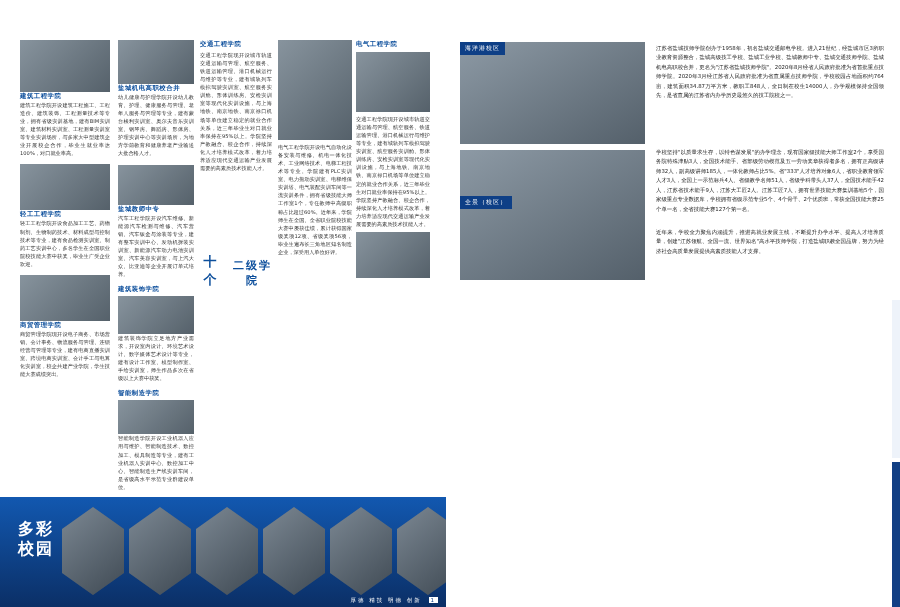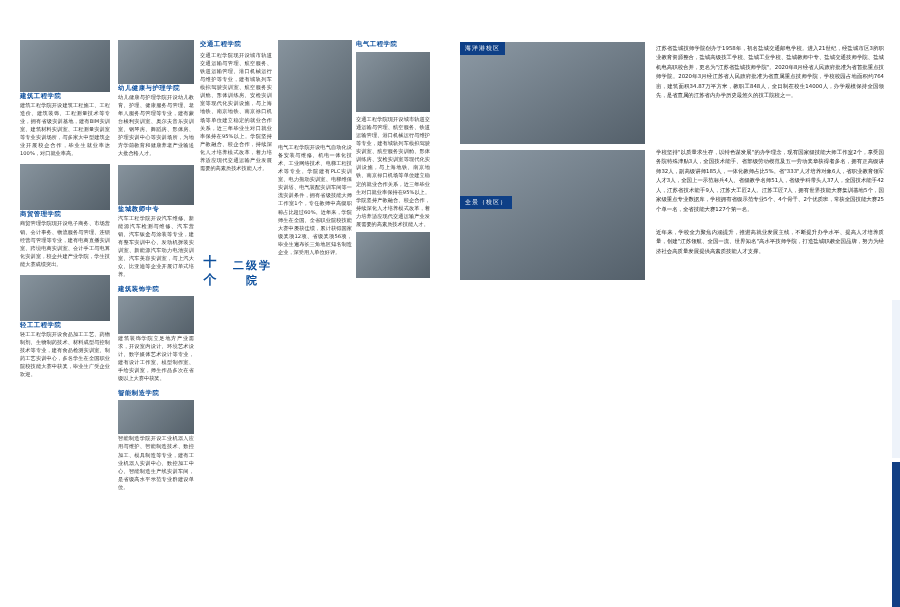--- a/index.html
+++ b/index.html
@@ -114,34 +114,34 @@
   <div class="left-page">
 
     <div class="card c1">
       <div class="blk">
         <div class="ph" style="height:52px"></div>
         <div class="tt">建筑工程学院</div>
         <div class="cap">建筑工程学院开设建筑工程施工、工程造价、建筑装饰、工程测量技术等专业，拥有省级实训基地，建有BIM实训室、建筑材料实训室、工程测量实训室等专业实训场所，与多家大中型建筑企业开展校企合作，毕业生就业率达100%，对口就业率高。</div>
       </div>
       <div class="blk">
         <div class="ph" style="height:46px"></div>
+        <div class="tt">轻工工程学院</div>
+        <div class="cap">轻工工程学院开设食品加工工艺、药物制剂、生物制药技术、材料成型与控制技术等专业，建有食品检测实训室、制药工艺实训中心，多名学生在全国职业院校技能大赛中获奖，毕业生广受企业欢迎。</div>
+      </div>
+      <div class="blk">
+        <div class="ph" style="height:46px"></div>
         <div class="tt">商贸管理学院</div>
         <div class="cap">商贸管理学院现开设电子商务、市场营销、会计事务、物流服务与管理、连锁经营与管理等专业，建有电商直播实训室、跨境电商实训室、会计手工与电算化实训室，校企共建产业学院，学生技能大赛成绩突出。</div>
       </div>
-      <div class="blk">
-        <div class="ph" style="height:46px"></div>
-        <div class="tt">轻工工程学院</div>
-        <div class="cap">轻工工程学院开设食品加工工艺、药物制剂、生物制药技术、材料成型与控制技术等专业，建有食品检测实训室、制药工艺实训中心，多名学生在全国职业院校技能大赛中获奖，毕业生广受企业欢迎。</div>
-      </div>
     </div>
 
     <div class="card c2">
       <div class="blk">
         <div class="ph" style="height:44px"></div>
-        <div class="tt">幼儿健康与护理学院</div>
+        <div class="tt">盐城机电高职校合并</div>
         <div class="cap">幼儿健康与护理学院开设幼儿教育、护理、健康服务与管理、老年人服务与管理等专业，建有蒙台梭利实训室、奥尔夫音乐实训室、钢琴房、舞蹈房、形体房、护理实训中心等实训场所，为地方学前教育和健康养老产业输送大批合格人才。</div>
       </div>
       <div class="blk">
         <div class="ph" style="height:40px"></div>
         <div class="tt">盐城教师中专</div>
         <div class="cap">汽车工程学院开设汽车维修、新能源汽车检测与维修、汽车营销、汽车钣金与涂装等专业，建有整车实训中心、发动机拆装实训室、新能源汽车动力电池实训室、汽车美容实训室，与上汽大众、比亚迪等企业开展订单式培养。</div>
       </div>
       <div class="blk">
         <div class="tt">建筑装饰学院</div>
         <div class="ph" style="height:38px;margin-top:2px"></div>
@@ -169,20 +169,36 @@
       <div class="cap" style="margin-top:3px">电气工程学院开设电气自动化设备安装与维修、机电一体化技术、工业网络技术、电梯工程技术等专业。学院建有PLC实训室、电力拖动实训室、电梯维保实训塔、电气装配实训车间等一流实训条件，拥有省级技能大师工作室1个，专任教师中高级职称占比超过60%。近年来，学院师生在全国、全省职业院校技能大赛中屡获佳绩，累计获得国家级奖项12项、省级奖项56项，毕业生遍布长三角地区知名制造企业，深受用人单位好评。</div>
     </div>
 
     <div class="card c5">
       <div class="tt">电气工程学院</div>
       <div class="ph" style="height:60px;margin-top:3px"></div>
       <div class="cap" style="margin-top:3px">交通工程学院现开设城市轨道交通运输与管理、航空服务、铁道运输管理、港口机械运行与维护等专业，建有城轨列车模拟驾驶实训室、航空服务实训舱、形体训练房、安检实训室等现代化实训设施，与上海地铁、南京地铁、南京禄口机场等单位建立稳定的就业合作关系，近三年毕业生对口就业率保持在95%以上。学院坚持产教融合、校企合作，持续深化人才培养模式改革，着力培养适应现代交通运输产业发展需要的高素质技术技能人才。</div>
       <div class="ph" style="height:46px;margin-top:4px"></div>
     </div>
 
+    <div class="ribbon">
+      <div class="wave"></div>
+      <div class="rb-title">多彩校园</div>
+      <div class="hexrow">
+        <div class="hex"></div>
+        <div class="hex"></div>
+        <div class="hex"></div>
+        <div class="hex"></div>
+        <div class="hex"></div>
+        <div class="hex"></div>
+      </div>
+      <div class="foot-left">
+        <span>厚德 精技 明德 创新</span>
+        <span class="foot-badge">1</span>
+      </div>
+    </div>
   </div>
 
   <div class="right-page">
 
     <div class="rp-photo" style="left:14px;top:42px;width:185px;height:102px;"></div>
     <div class="rp-tag" style="left:14px;top:42px;">海洋港校区</div>
 
     <div class="rp-photo" style="left:14px;top:150px;width:185px;height:130px;"></div>
     <div class="rp-tag" style="left:14px;top:196px;">全景（校区）</div>
 

